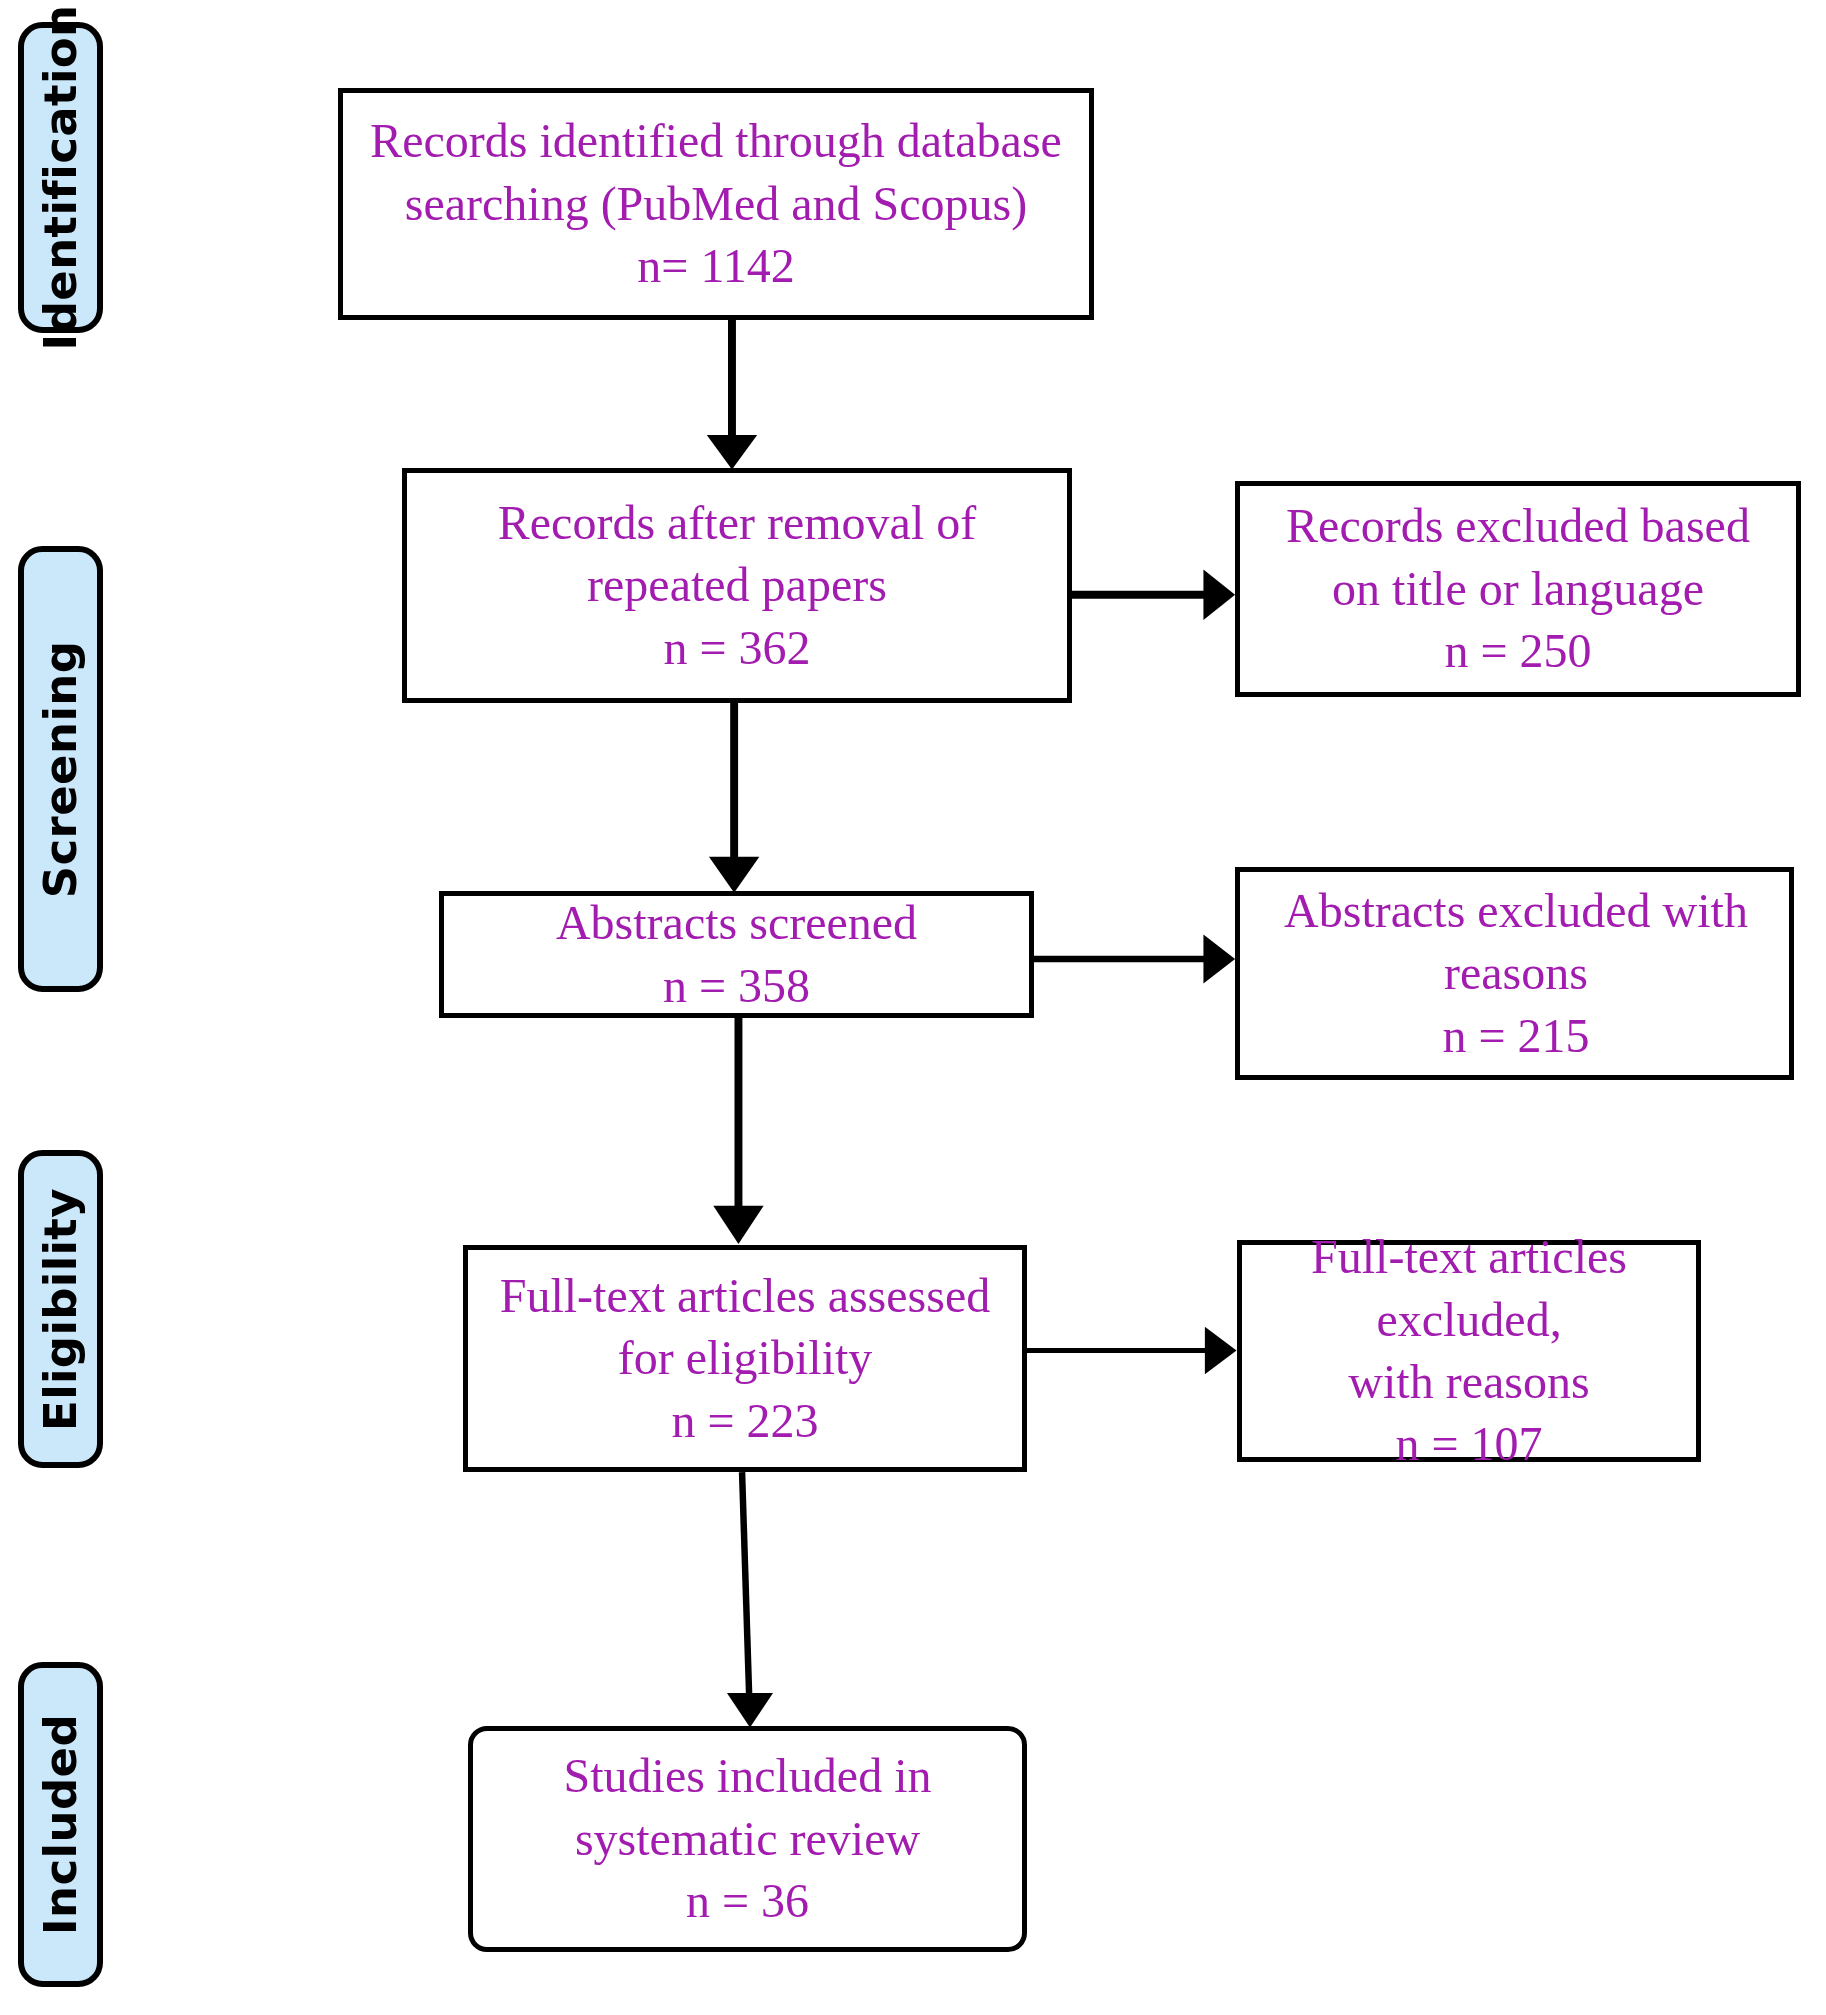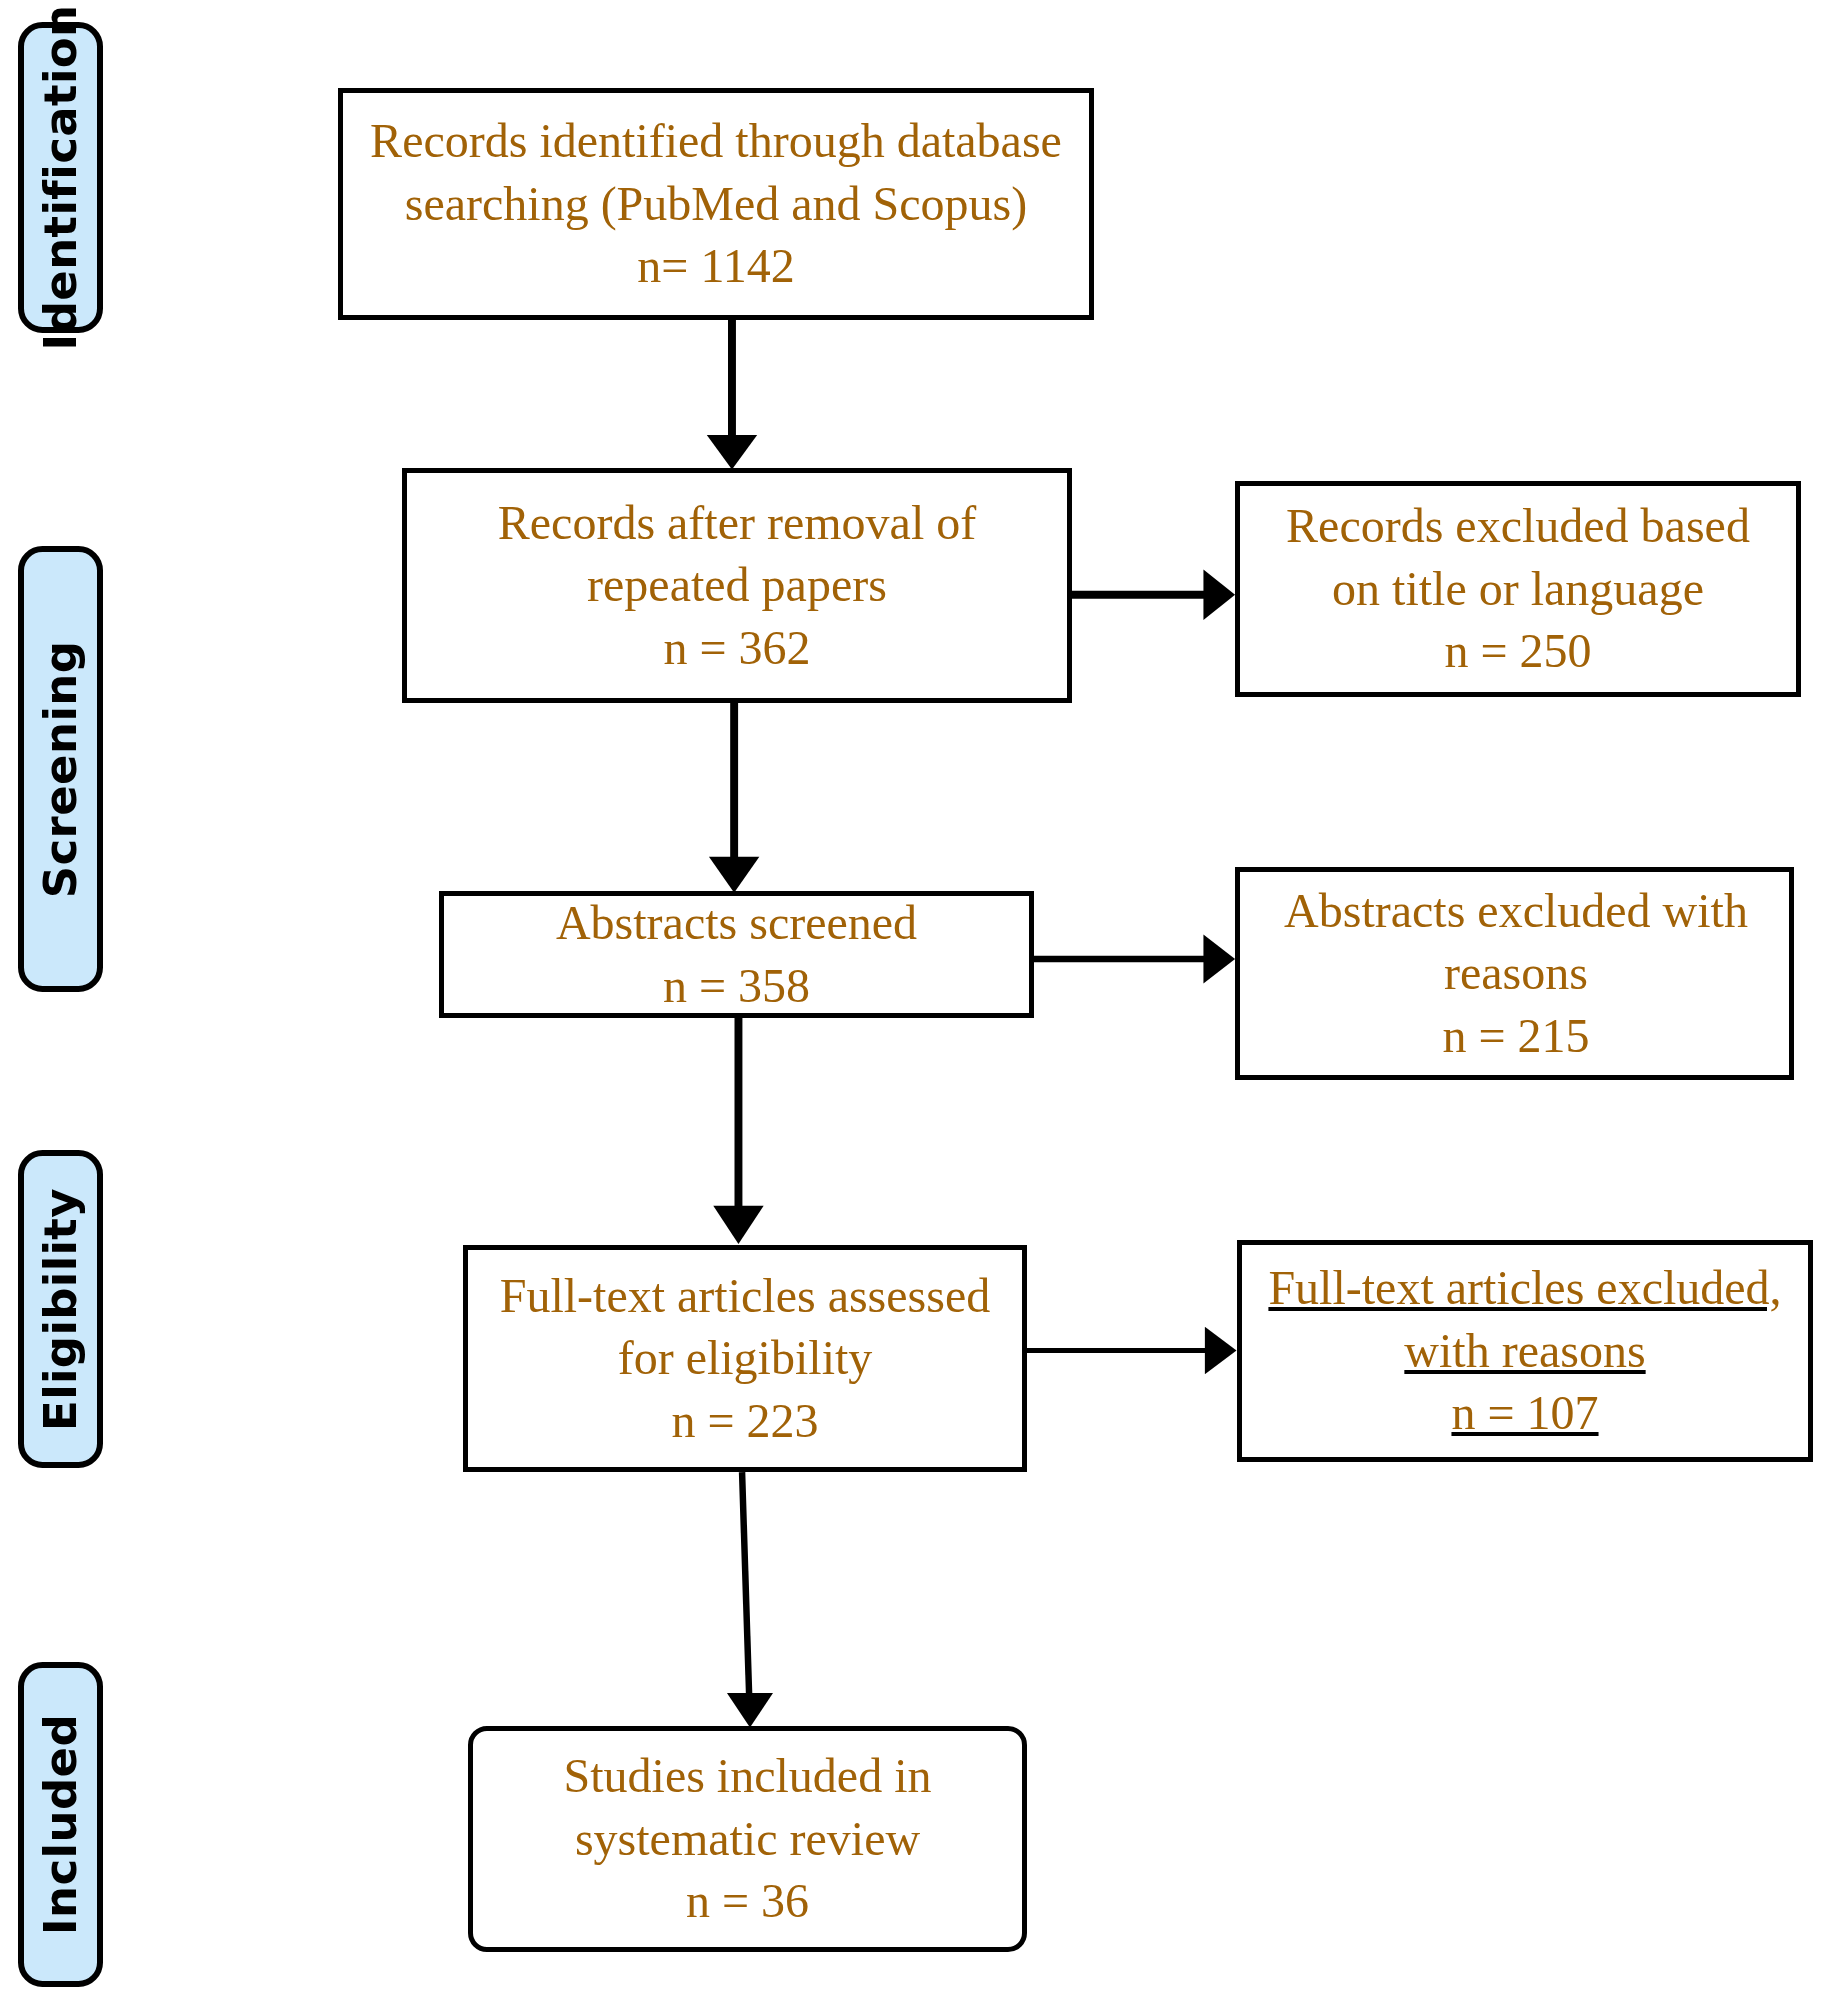--- a/index.html
+++ b/index.html
@@ -48,21 +48,21 @@
     display: flex;
     align-items: center;
     justify-content: center;
     padding: 4.3px 13px;
   }
   .flow-box .box-text {
     text-align: center;
     font-family: "Liberation Serif", "DejaVu Serif", serif;
     font-size: 48px;
     line-height: 1.30;
-    color: #a16207;
+    color: #a21caf;
     white-space: pre-line;
   }
 
   
   #connectors {
     position: absolute;
     left: 0;
     top: 0;
     width: 1826px;
     height: 2015px;
@@ -156,21 +156,21 @@
 reasons
 n = 215</span>
   </div>
 
   <div class="flow-box" style="left:463px; top:1245px; width:564px; height:227px;">
     <span class="box-text">Full-text articles assessed
 for eligibility
 n = 223</span>
   </div>
 
-  <div class="flow-box" style="left:1237px; top:1240px; width:576px; height:222px;text-decoration:underline;">
+  <div class="flow-box" style="left:1237px; top:1240px; width:464px; height:222px;">
     <span class="box-text">Full-text articles excluded,
 with reasons
 n = 107</span>
   </div>
 
   <div class="flow-box" style="left:468px; top:1726px; width:559px; height:226px;border-radius:19px;">
     <span class="box-text">Studies included in
 systematic review
 n = 36</span>
   </div>

